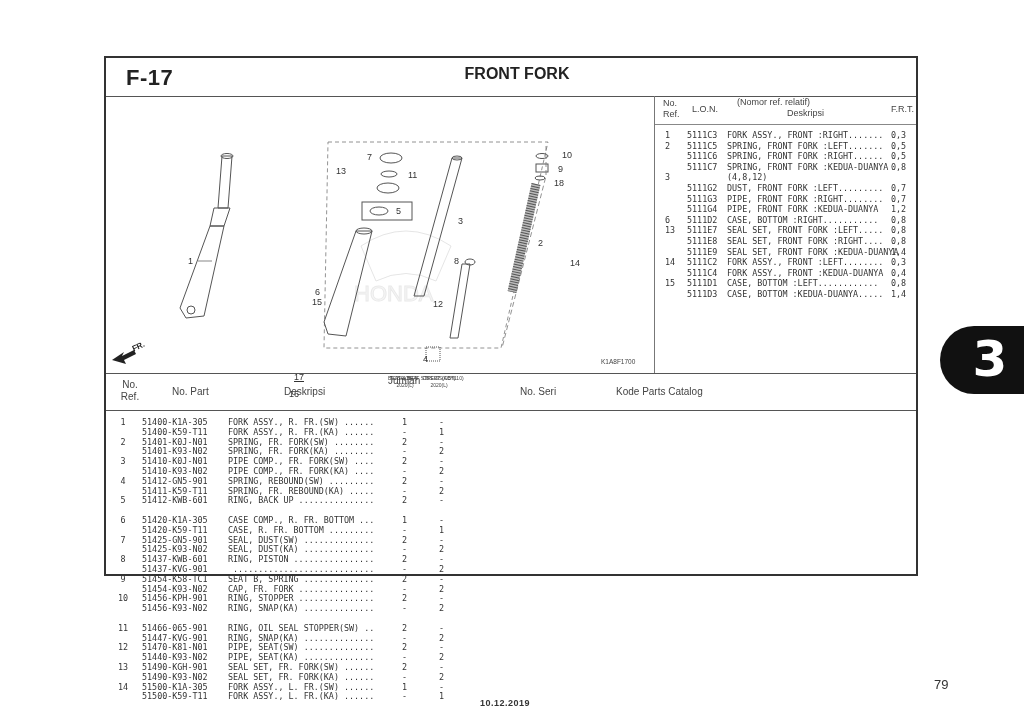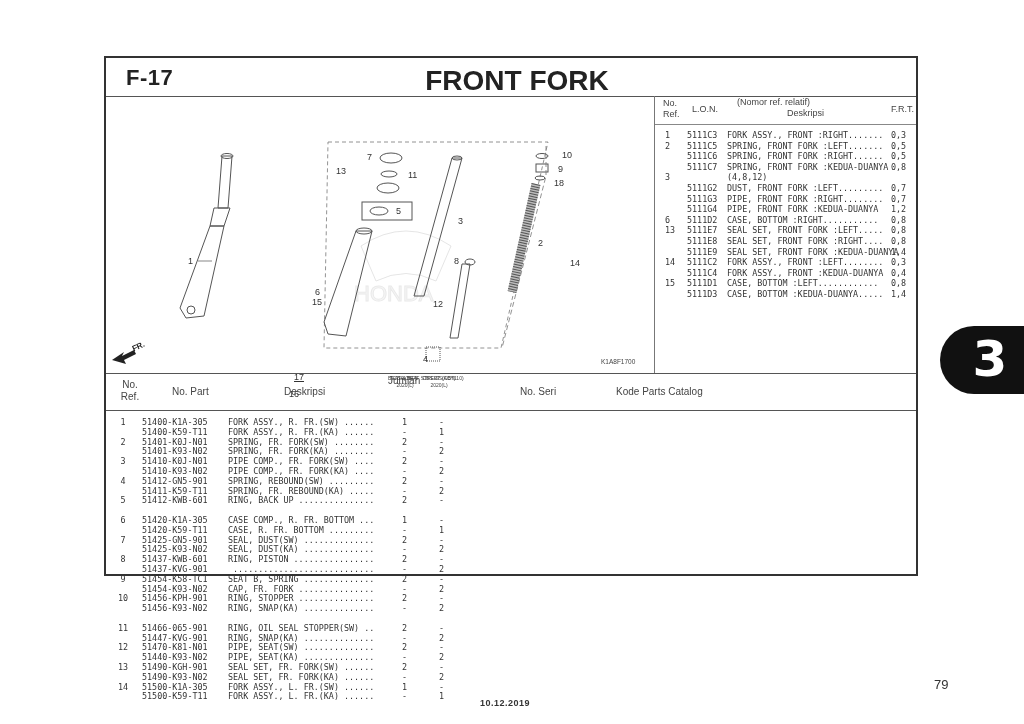--- a/index.html
+++ b/index.html
@@ -1,20 +1,20 @@
 <!DOCTYPE html>
 <html><head>
 <meta charset="utf-8">
 <style>
   html,body{margin:0;padding:0;background:#fff;}
   body{width:1024px;height:724px;position:relative;overflow:hidden;font-family:"Liberation Sans",sans-serif;color:#222;}
   .frame{position:absolute;left:104px;top:32px;width:814px;height:520px;border:2px solid #333;box-sizing:border-box;margin-top:24px;}
   .title-bar{position:absolute;left:0;top:0;width:810px;height:38px;border-bottom:1.5px solid #555;}
   .fig-code{position:absolute;left:20px;top:7px;font-size:22px;font-weight:bold;letter-spacing:0.5px;}
-  .fig-title{position:absolute;left:0;width:810px;text-align:center;top:7px;font-size:28px;font-weight:bold;padding-left:12px;box-sizing:border-box;}
+  .fig-title{position:absolute;left:0;width:810px;text-align:center;top:7px;font-size:16px;font-weight:bold;padding-left:12px;box-sizing:border-box;}
   .diagram{position:absolute;left:0;top:38px;width:548px;height:277px;border-right:1.5px solid #777;}
   .lon-panel{position:absolute;left:549px;top:38px;width:261px;height:277px;}
   .lon-head{position:absolute;left:0;top:0;width:261px;height:28px;border-bottom:1.5px solid #888;font-size:9px;color:#444;}
   .lon-head span{position:absolute;}
   .lon-rows{position:absolute;left:0;top:34px;width:261px;font-family:"DejaVu Sans Mono",monospace;font-size:8.4px;color:#333;}
   .lon-row{height:10.6px;line-height:10.6px;position:relative;white-space:pre;}
   .lon-row .ref{position:absolute;left:10px;}
   .lon-row .lon{position:absolute;left:32px;}
   .lon-row .desc{position:absolute;left:72px;}
   .lon-row .frt{position:absolute;left:236px;}

